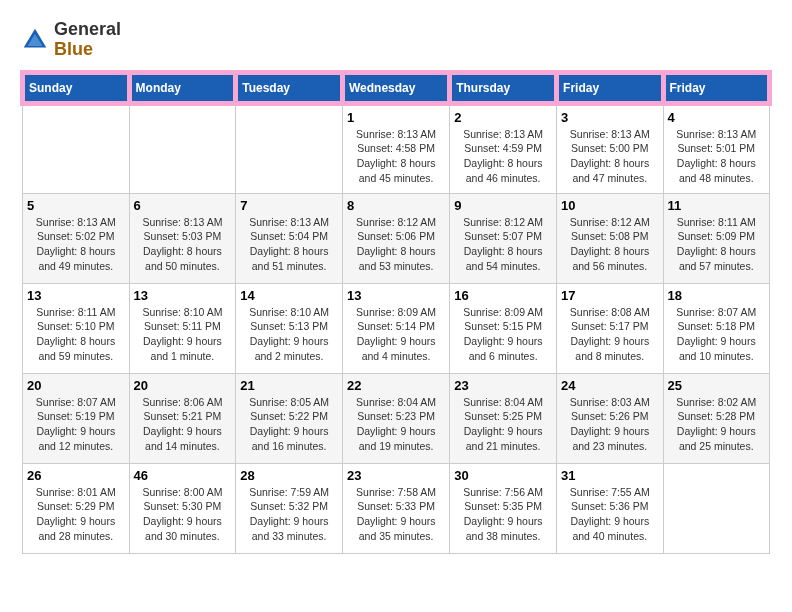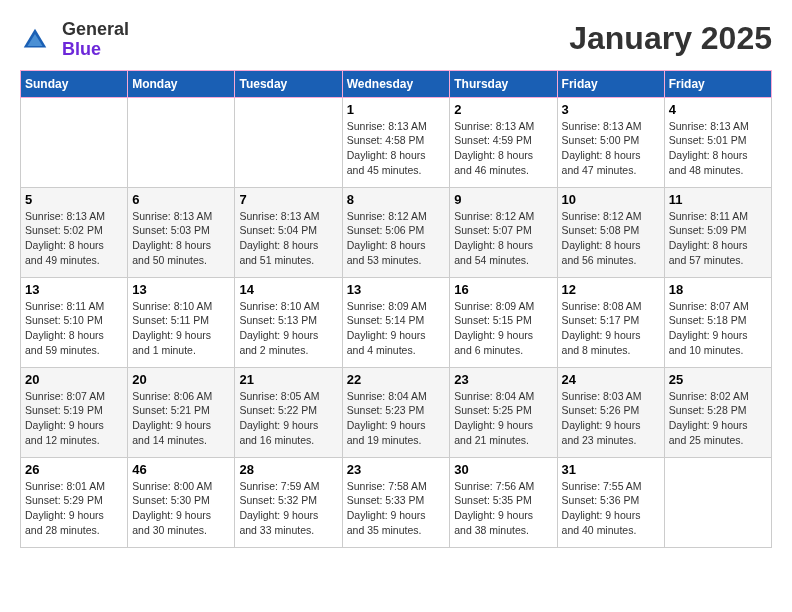--- a/index.html
+++ b/index.html
@@ -12,29 +12,29 @@
     }
     .header {
       display: flex;
       justify-content: space-between;
       align-items: flex-start;
       margin-bottom: 10px;
     }
     .logo {
       display: flex;
       align-items: center;
-      gap: 12px;
+      gap: 4px;
     }
     .logo-text {
       font-size: 18px;
       font-weight: bold;
       line-height: 1.1;
     }
     .logo-general { color: #333; }
-    .logo-blue { color: #6d28d9; }
+    .logo-blue { color: #a16207; }
     .logo-icon {
       width: 30px;
       height: 30px;
     }
     .title-block {
       text-align: right;
     }
     .month-title {
       font-size: 32px;
       font-weight: bold;
@@ -49,21 +49,21 @@
       border-collapse: collapse;
       font-size: 11px;
     }
     .calendar thead th {
       background: #1a5fb4;
       color: #fff;
       padding: 6px 4px;
       text-align: left;
       font-size: 12px;
       font-weight: bold;
-      border: 1px solid #f9a8d4;
+      border: 5px solid #f9a8d4;
     }
     .calendar tbody td {
       border: 1px solid #ccc;
       vertical-align: top;
       padding: 4px;
       height: 90px;
       width: 108px;
       background: #fff;
     }
     .calendar tbody tr:nth-child(even) td {
@@ -72,41 +72,41 @@
     .day-number {
       font-weight: bold;
       font-size: 13px;
       margin-bottom: 2px;
       display: block;
     }
     .day-info {
       color: #333;
       font-size: 10.5px;
       line-height: 1.4;
+      text-align: center;
     }
     .empty-cell {
       background: #fff !important;
     }
   </style>
 </head>
 <body>
 
 <div class="header">
   <div class="logo">
     <svg class="logo-icon" viewBox="0 0 40 40">
       <polygon points="20,5 35,30 5,30" fill="#1a5fb4"></polygon>
       <polygon points="20,12 30,28 10,28" fill="#4a8fd4"></polygon>
     </svg>
     <div class="logo-text">
       <span class="logo-general">General</span><br>
       <span class="logo-blue">Blue</span>
     </div>
   </div>
   <div class="title-block">
-    <div class="month-title">January 2025</div>
   </div>
 </div>
 
 <table class="calendar">
   <thead>
     <tr id="header-row">
         <th>Sunday</th>
         <th>Monday</th>
         <th>Tuesday</th>
         <th>Wednesday</th>
@@ -230,21 +230,21 @@
 and 4 minutes.</div>
         </td>
         <td>
           <span class="day-number">16</span>
           <div class="day-info">Sunrise: 8:09 AM
 Sunset: 5:15 PM
 Daylight: 9 hours
 and 6 minutes.</div>
         </td>
         <td>
-          <span class="day-number">12</span>
+          <span class="day-number">17</span>
           <div class="day-info">Sunrise: 8:08 AM
 Sunset: 5:17 PM
 Daylight: 9 hours
 and 8 minutes.</div>
         </td>
         <td>
           <span class="day-number">18</span>
           <div class="day-info">Sunrise: 8:07 AM
 Sunset: 5:18 PM
 Daylight: 9 hours

